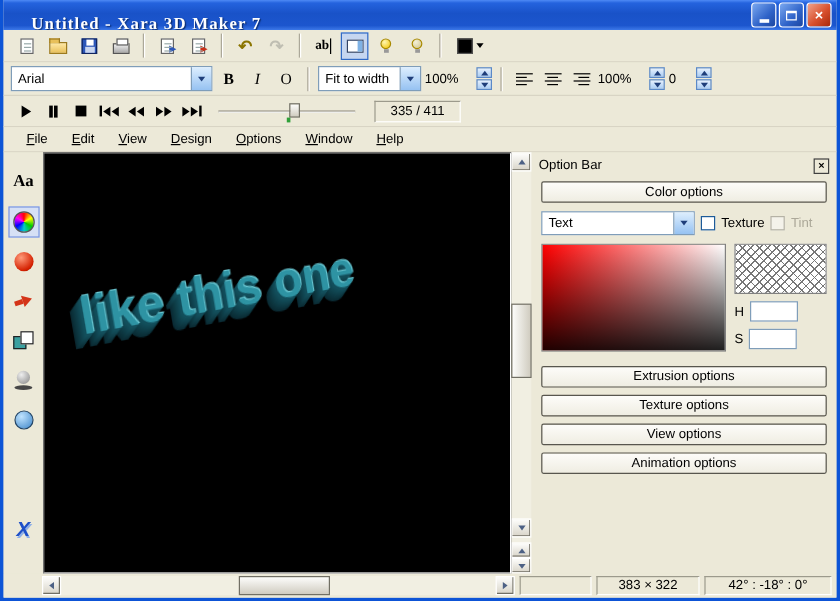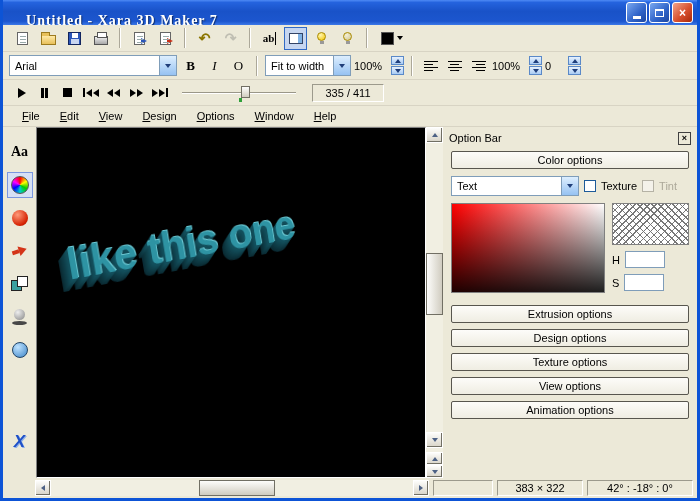--- a/index.html
+++ b/index.html
@@ -58,21 +58,21 @@
   
   .combo{height:21px;border:1px solid #7F9DB9;background:#fff;display:flex;align-items:center;padding-left:5px;}
   .combo .val{flex:1;white-space:nowrap;overflow:hidden;}
   .combo-arrow{width:17px;height:100%;margin-left:auto;border-left:1px solid #7F9DB9;background:linear-gradient(#DDEEFE,#96C2F2);display:flex;align-items:center;justify-content:center;}
   .combo.font{width:168px;}
   .combo.zoom{width:86px;}
   .charbtn{width:21px;height:21px;display:flex;align-items:center;justify-content:center;border:1px solid transparent;font-family:"Liberation Serif",serif;font-size:13px;}
   .charbtn.b{font-weight:bold;}
   .charbtn.i{font-style:italic;}
   .spin{display:flex;align-items:center;gap:1px;}
-  .spin-val{min-width:36px;text-align:left;padding-right:2px;}
+  .spin-val{min-width:36px;text-align:left;padding-right:14px;}
   .spin-val.small{min-width:22px;}
   .spin-btns{display:flex;flex-direction:column;gap:1px;}
   .spin-btn{width:13px;height:9px;border:1px solid #5A89C8;background:linear-gradient(#E7F1FD,#A9CCF4);display:flex;align-items:center;justify-content:center;}
   .tri-up-s{width:0;height:0;border-left:3px solid transparent;border-right:3px solid transparent;border-bottom:4px solid #1F3E7A;}
   .tri-dn-s{width:0;height:0;border-left:3px solid transparent;border-right:3px solid transparent;border-top:4px solid #1F3E7A;}
   .alignbtn{width:21px;height:21px;display:flex;flex-direction:column;justify-content:center;gap:2px;border:1px solid transparent;padding:0 3px;}
   .alignbtn div{height:1px;background:#000;}
   .al-l div:nth-child(odd){width:14px;} .al-l div:nth-child(even){width:9px;margin-right:auto;}
   .al-c div:nth-child(odd){width:14px;margin:0 auto;} .al-c div:nth-child(even){width:9px;margin:0 auto;}
   .al-r div:nth-child(odd){width:14px;margin-left:auto;} .al-r div:nth-child(even){width:9px;margin-left:auto;}
@@ -451,21 +451,20 @@
             <div class="hs-input"></div>
           </div>
           <div class="hs-row">
             <span>S</span>
             <div class="hs-input"></div>
           </div>
         </div>
       </div>
 
       <div class="panel-btn">Extrusion options</div>
-      <div class="panel-btn">Design options</div>
       <div class="panel-btn">Texture options</div>
       <div class="panel-btn">View options</div>
       <div class="panel-btn">Animation options</div>
     </div>
   </div>
 
   <div class="bottombar">
     <div class="hscroll">
       <div class="hs-btn">
           <div class="tri-l-sb"></div>

